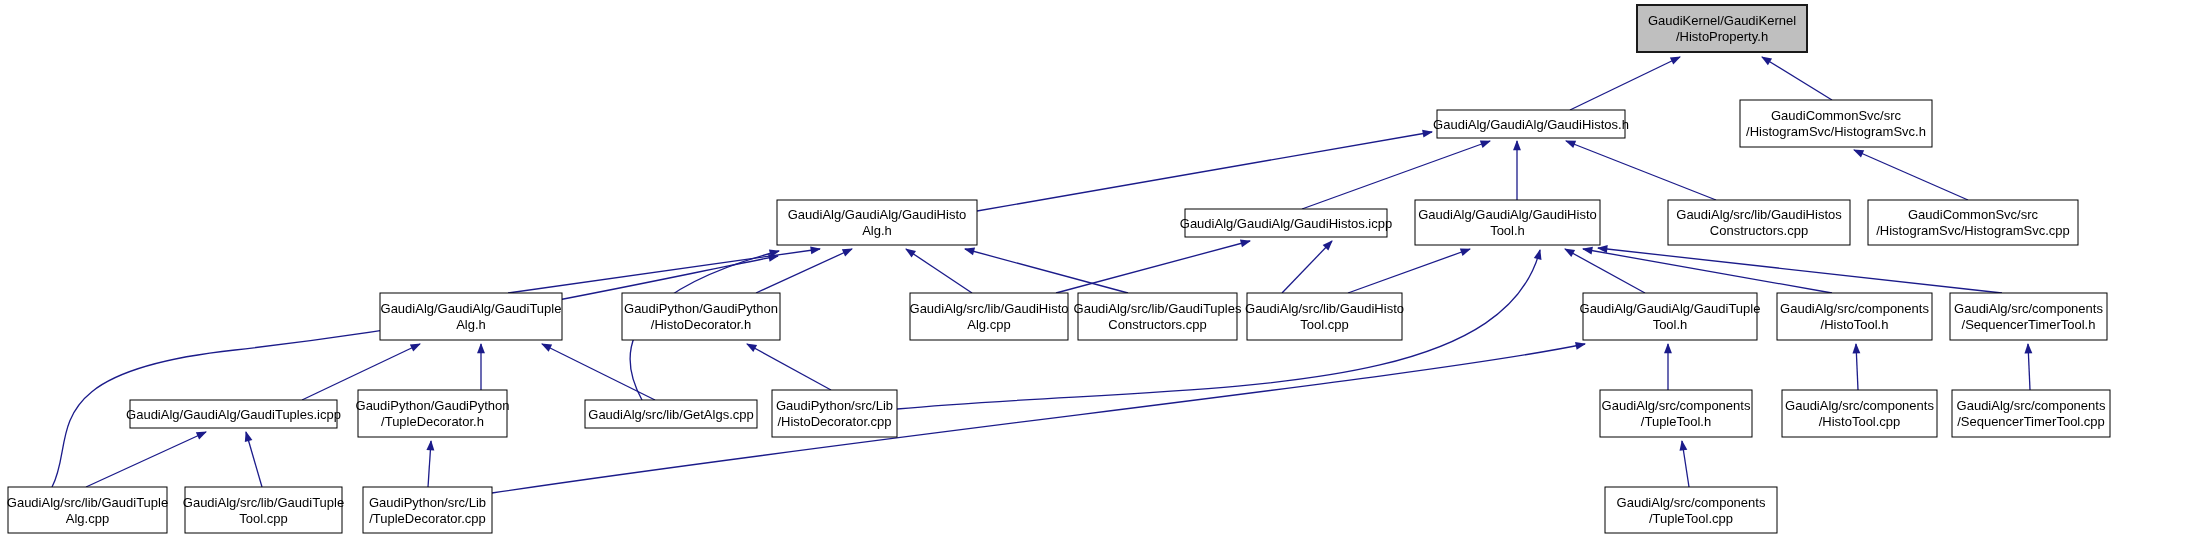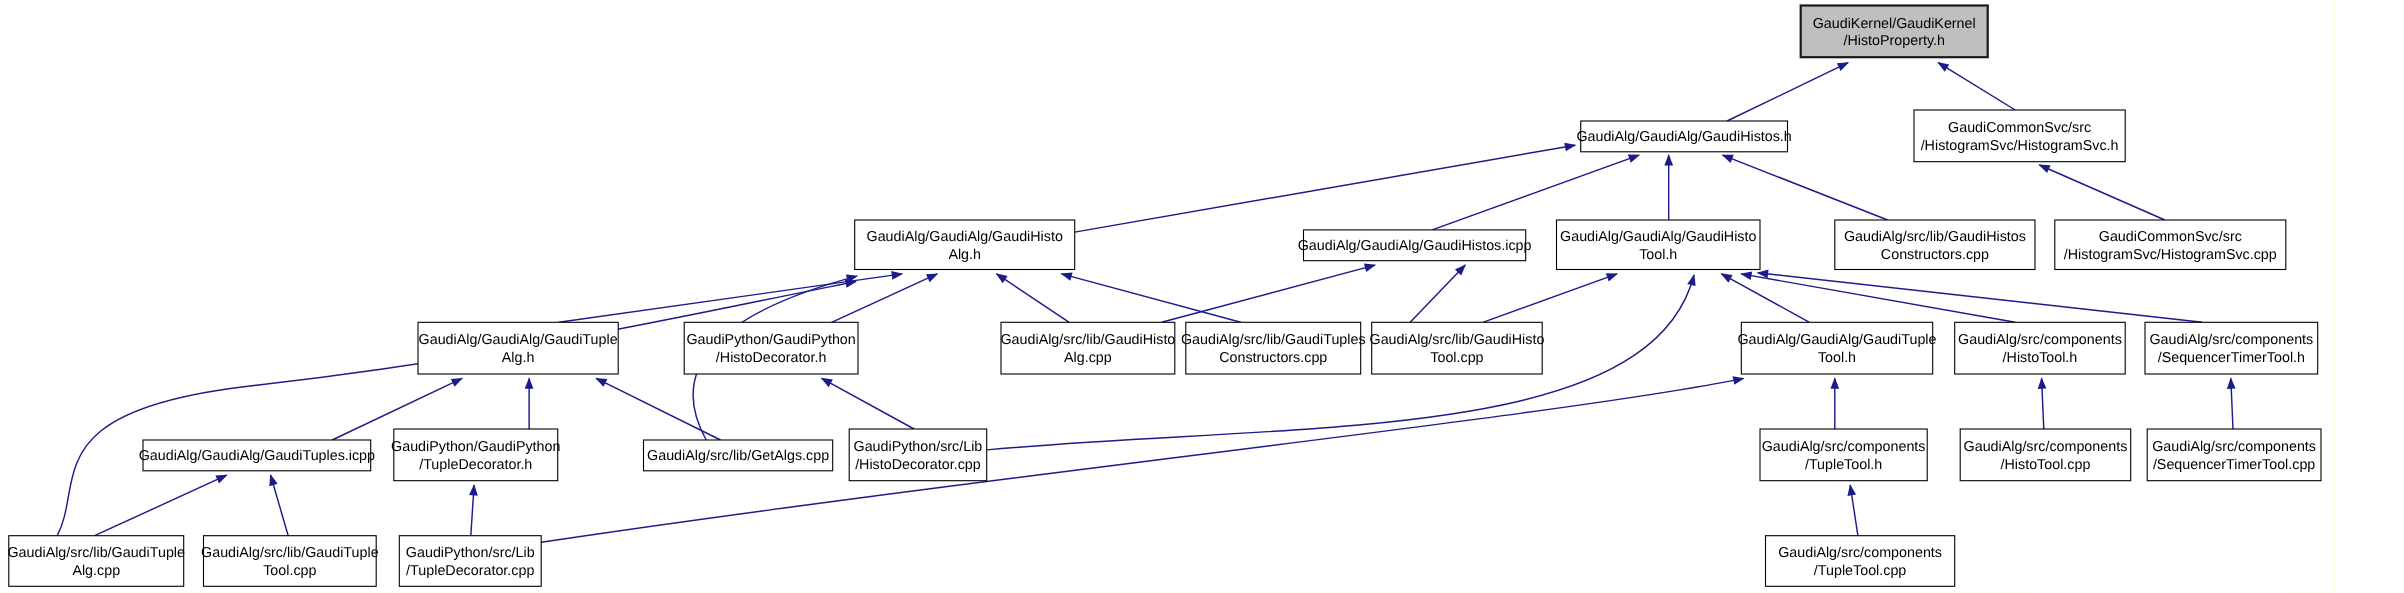--- a/index.html
+++ b/index.html
@@ -1,16 +1,16 @@
 <!DOCTYPE html>
 <html><head>
 <meta charset="utf-8">
 <style>
   html, body { margin: 0; padding: 0; background: #ffffff; }
-  .stage { position: relative; width: 2122px; height: 539px; background: #fde047; overflow: hidden; }
+  .stage { position: relative; width: 2122px; height: 539px; background: #1d4ed8; overflow: hidden; }
   svg { display: block; font-family: "Liberation Sans", sans-serif; }
   .edge { fill: none; stroke-width: 1.3px; }
   .node-rect { stroke-width: 1px; }
   .node-rect.root { stroke-width: 2px; }
   .node-label { font-size: 13px; fill: #000000; text-anchor: middle; }
   g.node { cursor: pointer; }
 </style>
 </head>
 <body>
 

